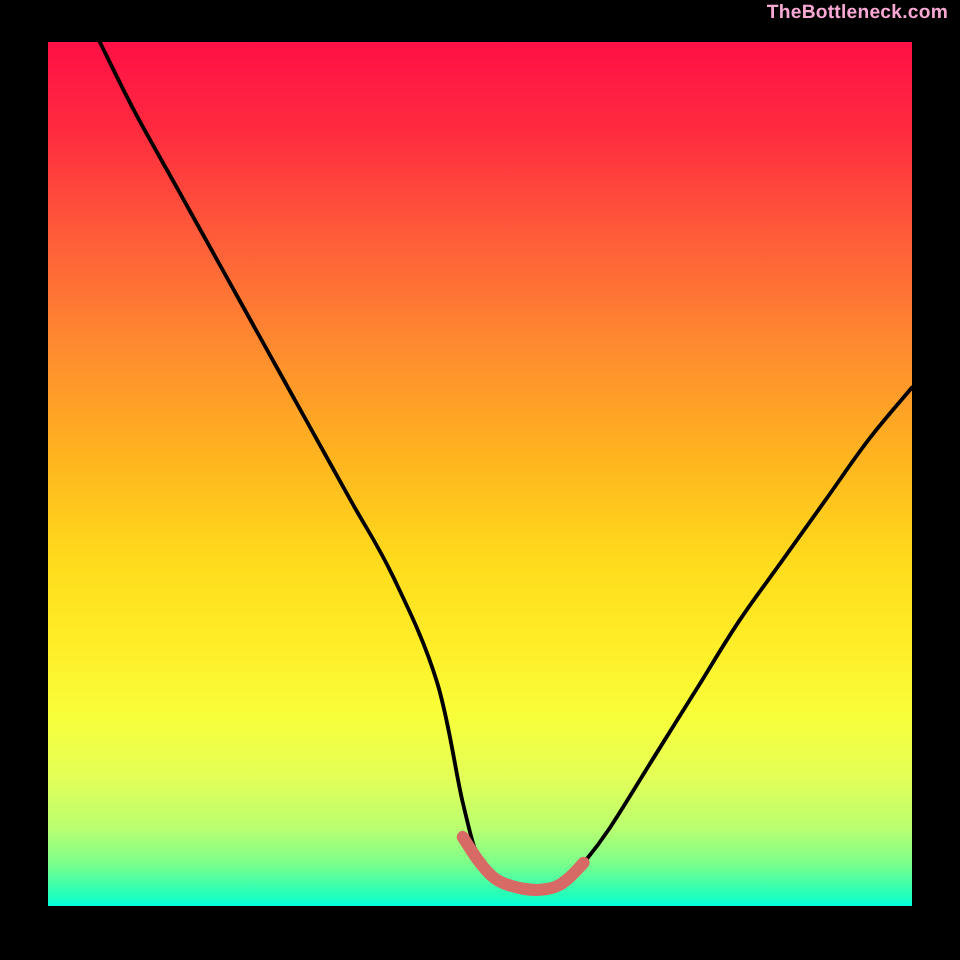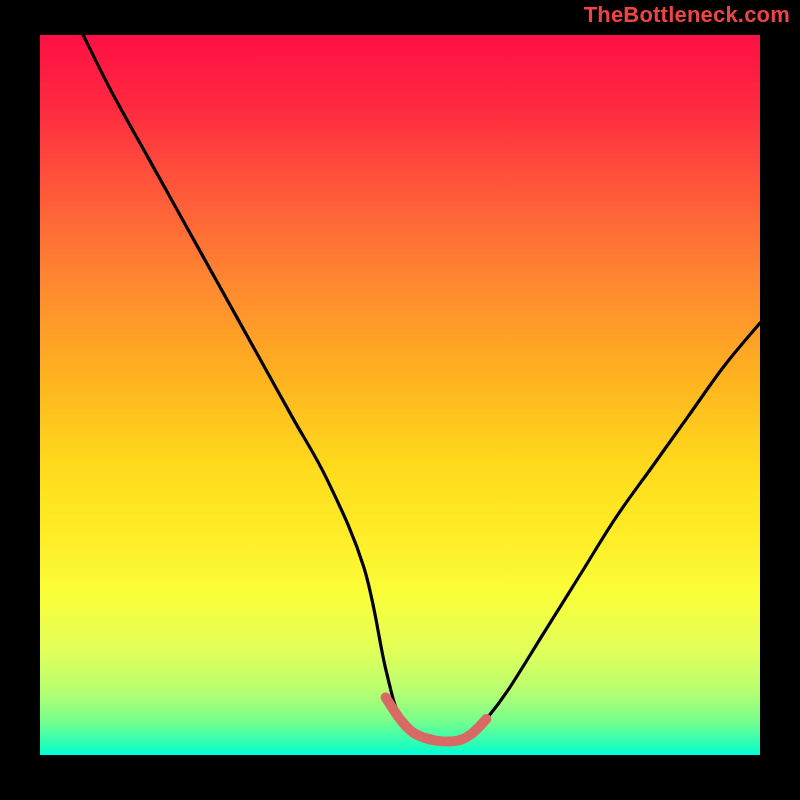--- a/index.html
+++ b/index.html
@@ -14,22 +14,22 @@
   .frame {
     position: relative;
     width: 800px;
     height: 800px;
     background: #000;
   }
   .watermark {
     position: absolute;
     top: 2px;
     right: 10px;
-    color: #ef4444;
-    font-size: 22px;
+    color: #f9a8d4;
+    font-size: 16px;
     font-weight: 600;
     letter-spacing: 0.2px;
     z-index: 50;
   }
   .plot {
     position: absolute;
     left: 40px;
     top: 35px;
     width: 720px;
     height: 720px;

